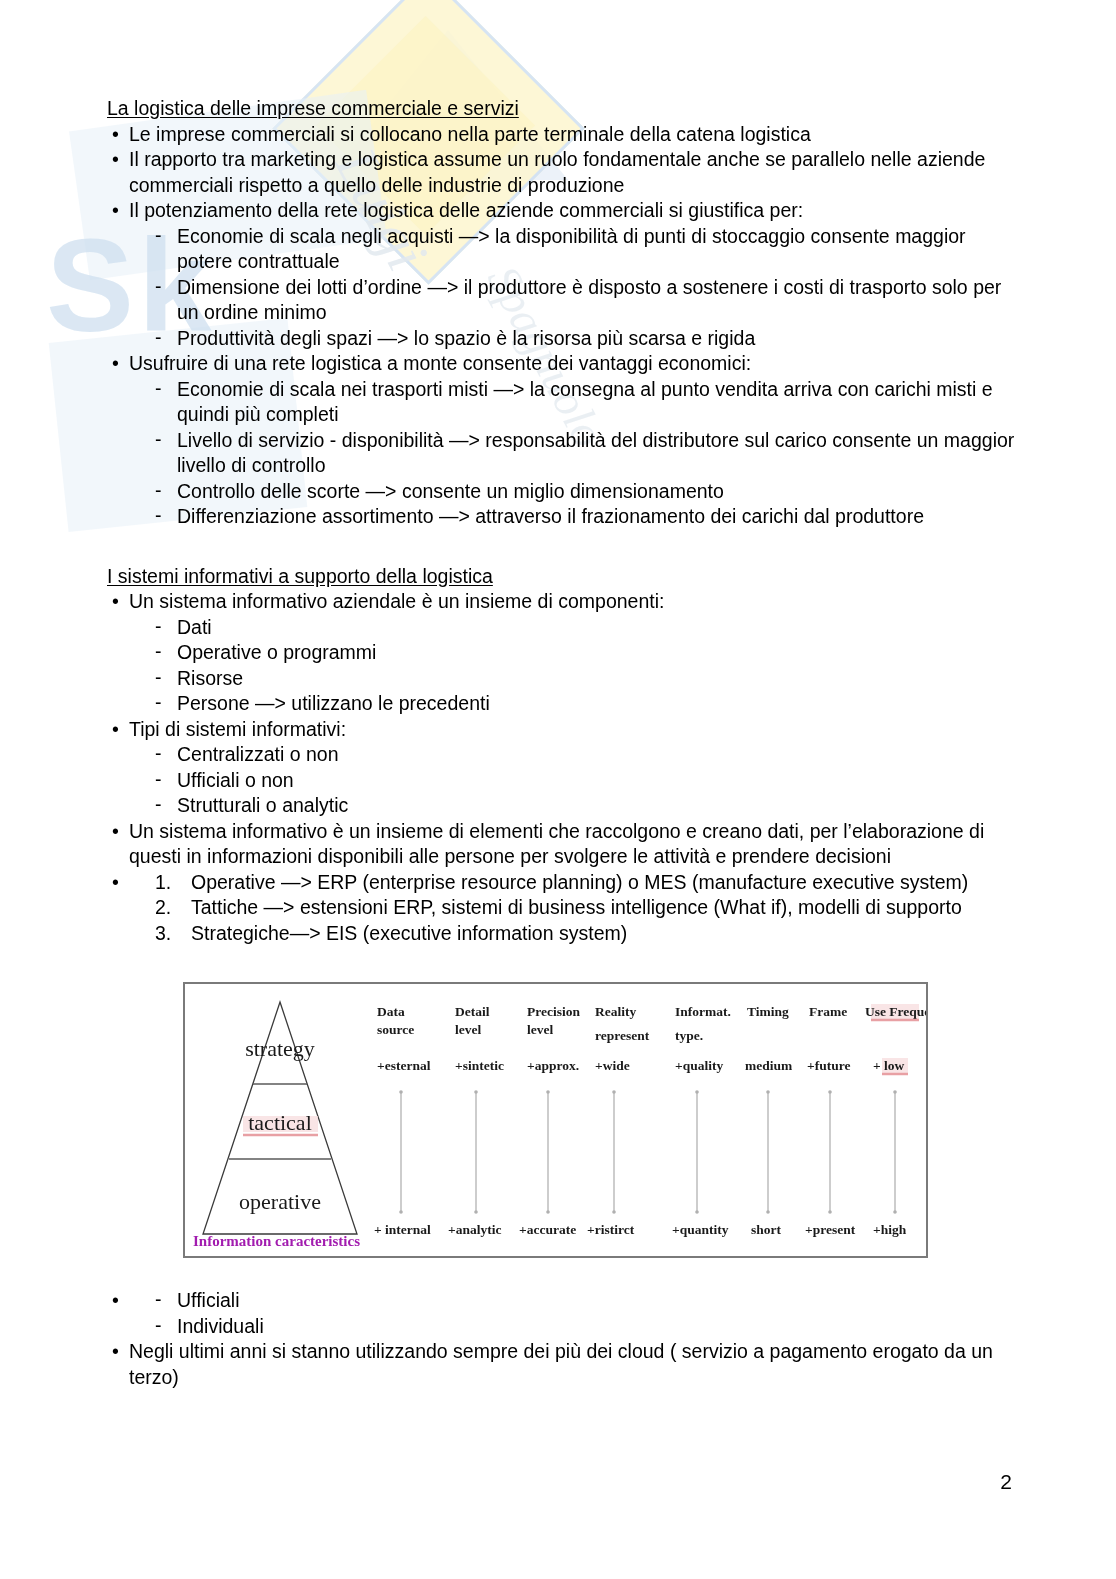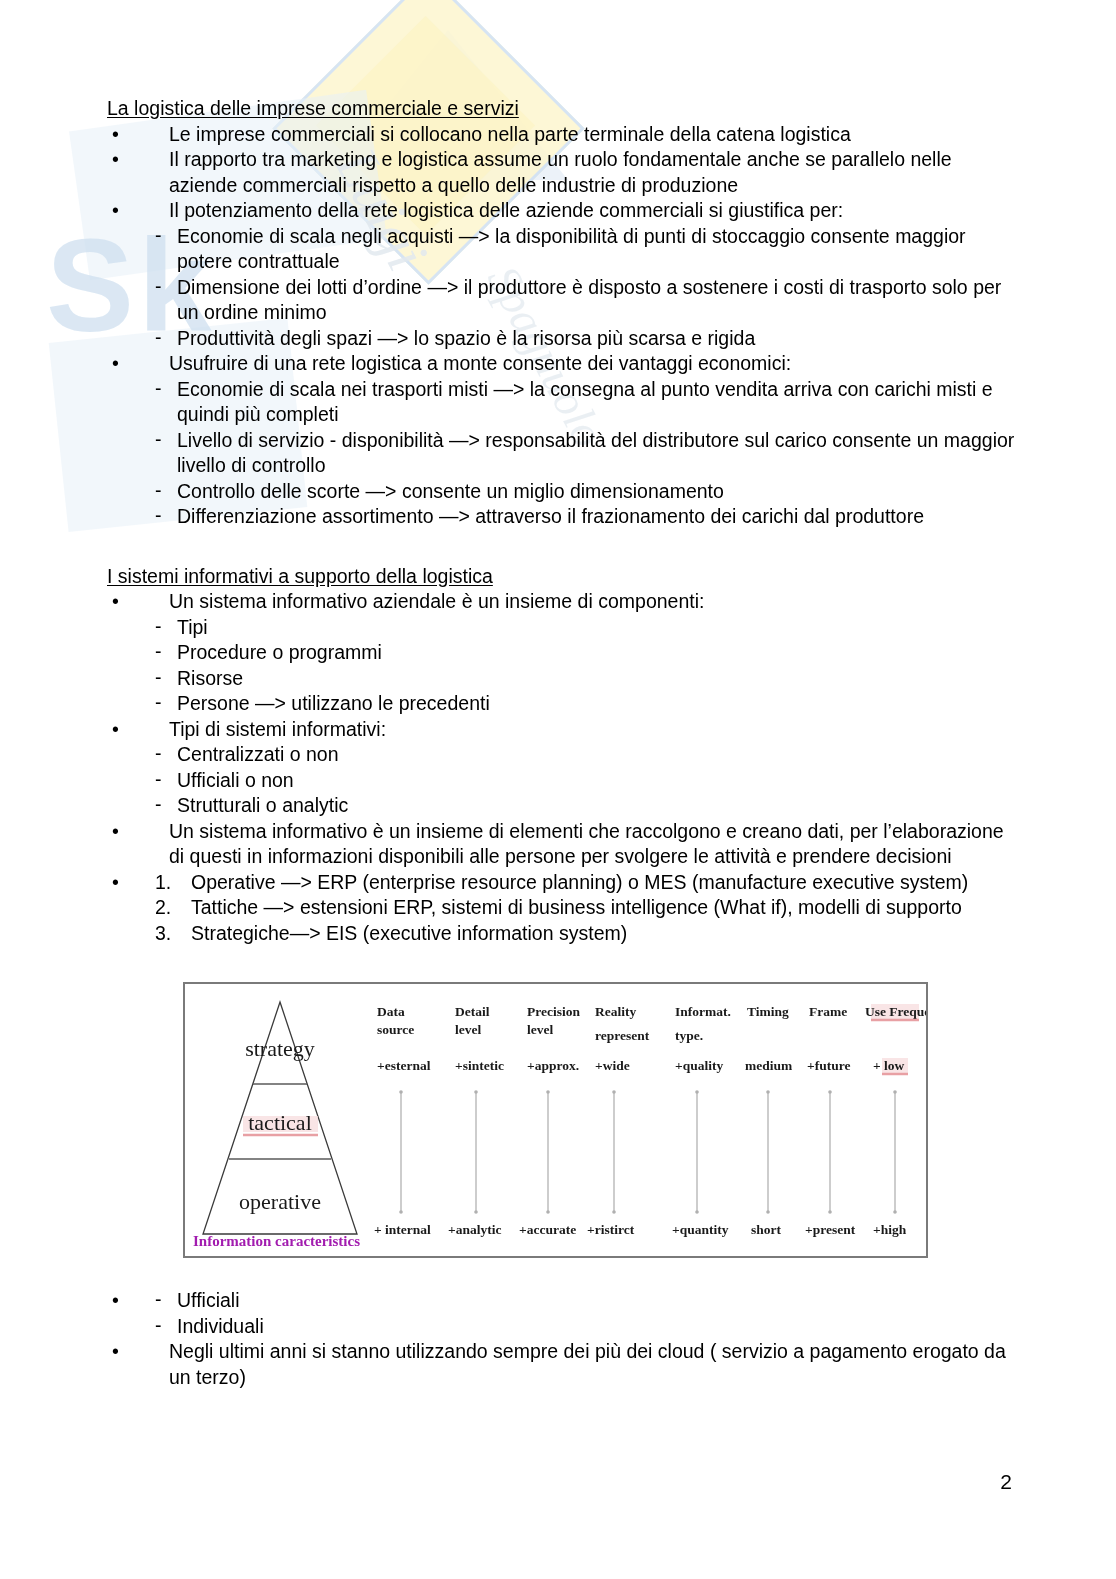--- a/index.html
+++ b/index.html
@@ -127,21 +127,20 @@
     padding: 0;
   }
   ul.lvl1 > li {
     position: relative;
     padding-left: 22px;
     font-size: 19.5px;
     line-height: 25.5px;
   }
   ul.lvl1 > li > .btext {
     display: block;
-    margin-left: 40px;
   }
   ul.lvl1 > li > .bullet-dot {
     position: absolute;
     left: 5px;
     top: 0;
     font-size: 19.5px;
     line-height: 25.5px;
   }
   ul.lvl2 {
     list-style: none;
@@ -328,25 +327,25 @@
       <div class="heading">I sistemi informativi a supporto della logistica</div>
 
       <ul class="lvl1">
 
         <li>
           <span class="bullet-dot">•</span>
           <span class="btext">Un sistema informativo aziendale è un insieme di componenti:</span>
           <ul class="lvl2">
             <li>
               <span class="dash">-</span>
-              <span>Tipi</span>
-            </li>
-            <li>
-              <span class="dash">-</span>
-              <span>Procedure o programmi</span>
+              <span>Dati</span>
+            </li>
+            <li>
+              <span class="dash">-</span>
+              <span>Operative o programmi</span>
             </li>
             <li>
               <span class="dash">-</span>
               <span>Risorse</span>
             </li>
             <li>
               <span class="dash">-</span>
               <span>Persone —&gt; utilizzano le precedenti</span>
             </li>
           </ul>

